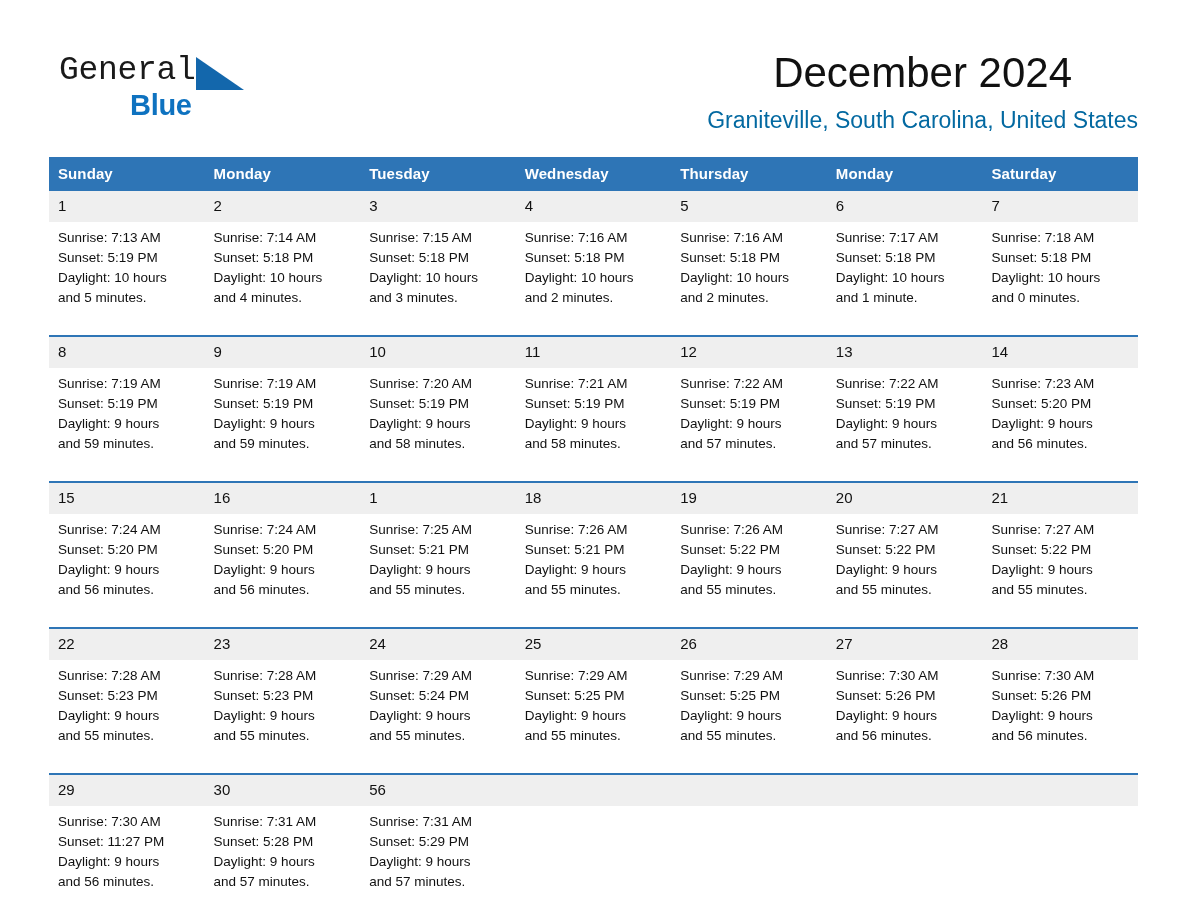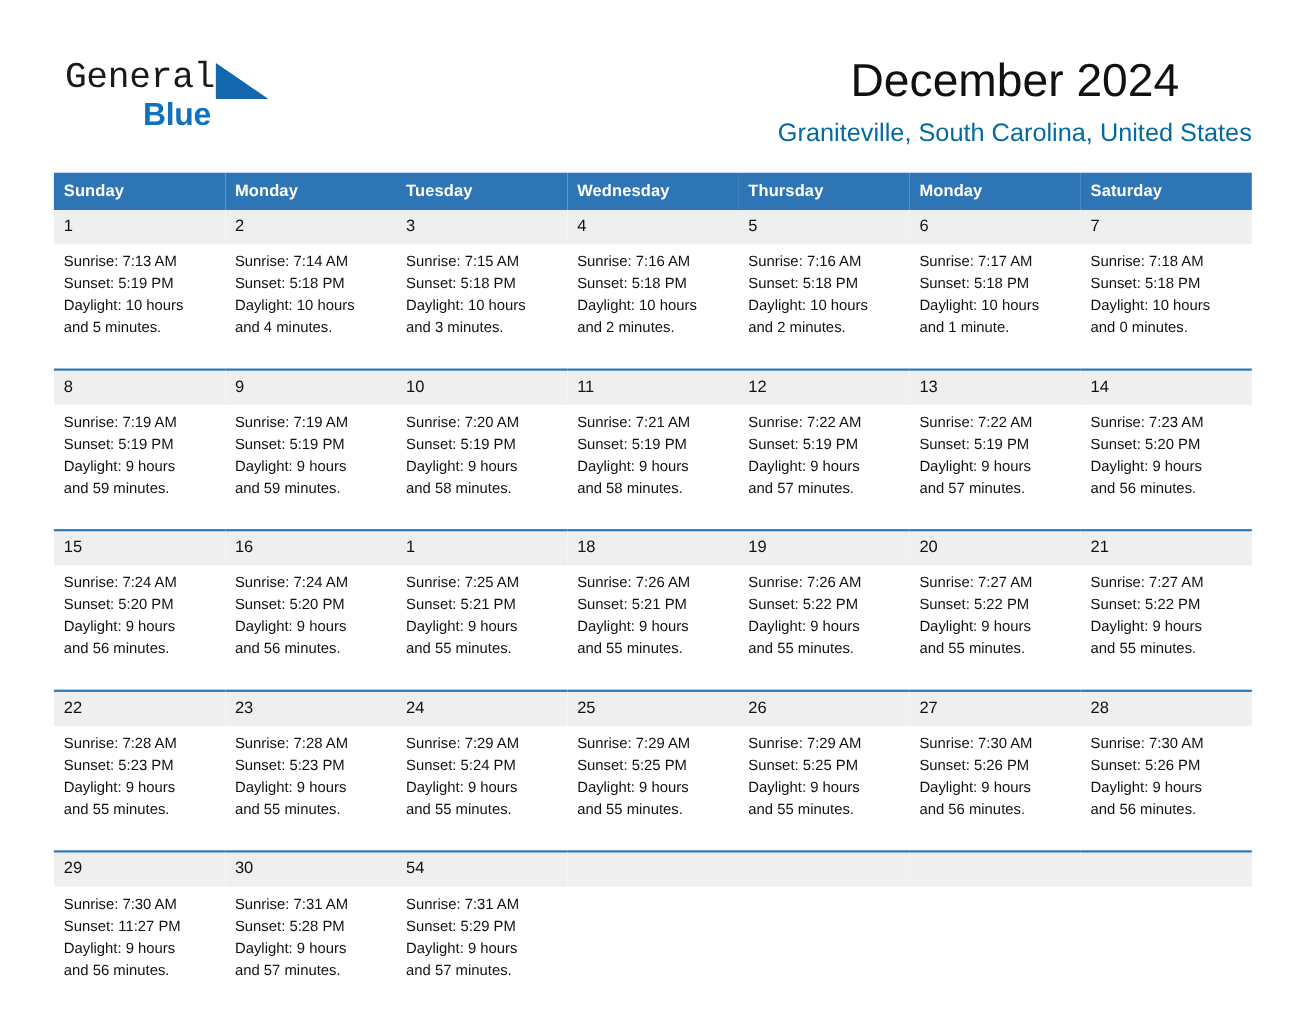--- a/index.html
+++ b/index.html
@@ -473,21 +473,21 @@
           <td>
             <div class="daynum">30</div>
             <div class="details">
               <div>Sunrise: 7:31 AM</div>
               <div>Sunset: 5:28 PM</div>
               <div>Daylight: 9 hours</div>
               <div>and 57 minutes.</div>
             </div>
           </td>
           <td>
-            <div class="daynum">54</div>
+            <div class="daynum">56</div>
             <div class="details">
               <div>Sunrise: 7:31 AM</div>
               <div>Sunset: 5:29 PM</div>
               <div>Daylight: 9 hours</div>
               <div>and 57 minutes.</div>
             </div>
           </td>
           <td class="empty">
             <div class="daynum"></div>
             <div class="details">

